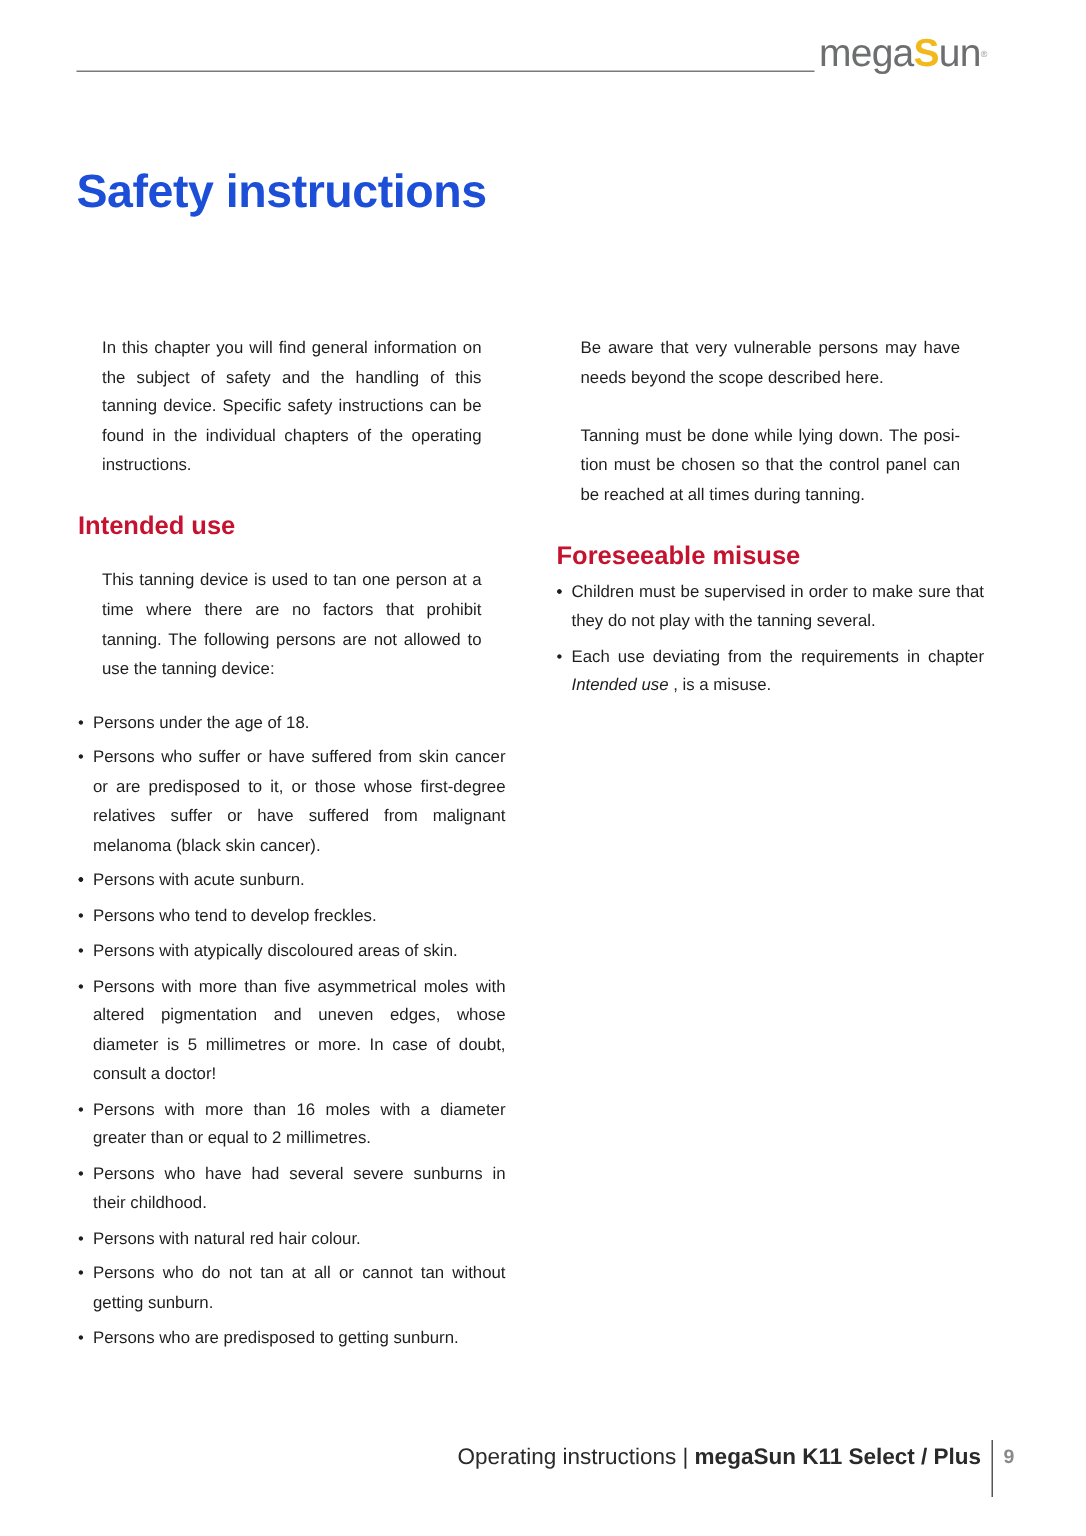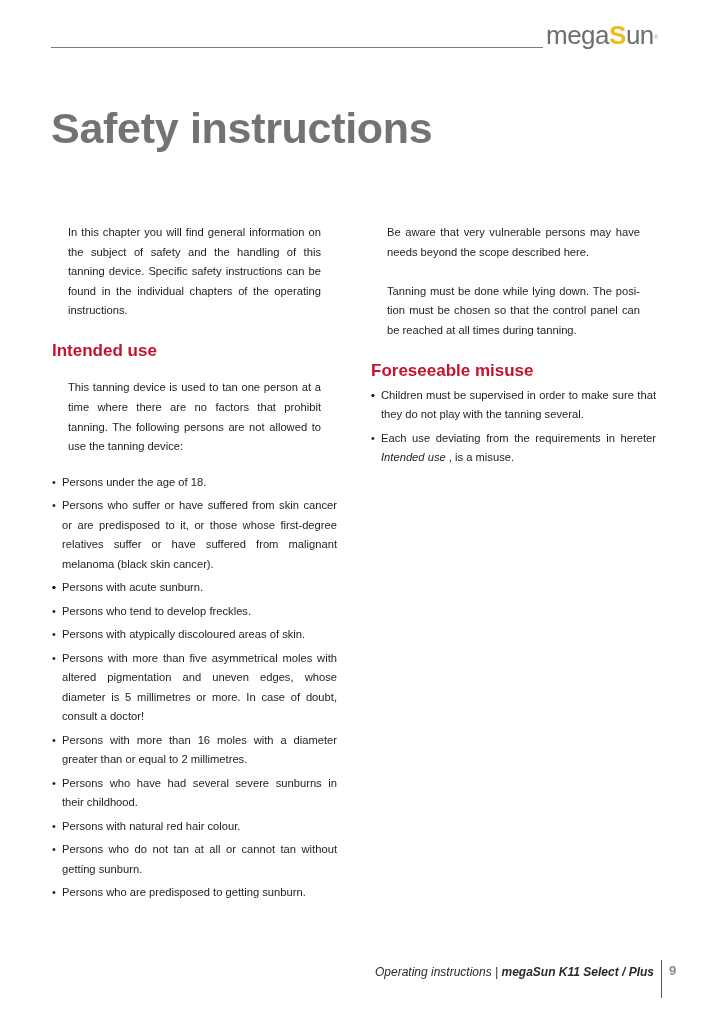--- a/index.html
+++ b/index.html
@@ -14,21 +14,21 @@
       position: absolute; left: 546px; top: 20px;
       font-family: "Liberation Sans", sans-serif;
       font-size: 26px; letter-spacing: -0.5px;
       color: #6d6e70; line-height: 30px;
     }
     .logo .sun-s { color: #f2b91c; font-weight: bold; }
     .logo .reg { font-size: 6px; vertical-align: top; position: relative; top: 2px; color: #999; }
 
     .page-title {
       position: absolute; left: 51px; top: 100px;
-      font-size: 43px; font-weight: bold; color: #737373;
+      font-size: 31px; font-weight: bold; color: #1d4ed8;
       letter-spacing: -0.3px; line-height: 56px;
     }
 
     .col {
       position: absolute; width: 285px;
       font-size: 11.2px; line-height: 19.6px; text-align: justify;
       hyphens: manual;
     }
     .col-left { left: 52px; top: 207px; }
     .col-right { left: 371px; top: 207px; }
@@ -47,21 +47,21 @@
       position: relative; padding-left: 10px; margin-top: 3.8px;
     }
     ul.bullets li:first-child { margin-top: 0; }
     ul.bullets li .dot {
       position: absolute; left: 0; top: 0; font-size: 11px;
     }
     .italic { font-style: italic; }
 
     .footer-text {
       position: absolute; right: 70px; top: 965px;
-      font-size: 12px; color: #2a2a2a; white-space: nowrap; line-height: 14px; font-style: italic;
+      font-size: 15px; color: #2a2a2a; white-space: nowrap; line-height: 14px;
     }
     .footer-text b { font-weight: bold; }
     .footer-rule {
       position: absolute; left: 661px; top: 960px; width: 1px; height: 38px;
       background: #555;
     }
     .page-number {
       position: absolute; left: 669px; top: 963px;
       font-size: 13px; font-weight: bold; color: #8a8a8a; line-height: 16px;
     }
@@ -95,19 +95,19 @@
   </ul>
 </div>
 
 <div class="col col-right">
   <p class="spaced">Be aware that very vulnerable persons may have needs beyond the scope described here.</p>
   <p class="spaced">Tanning must be done while lying down. The posi­tion must be chosen so that the control panel can be reached at all times during tanning.</p>
   <h2 class="section-heading">Foreseeable misuse</h2>
   <ul class="bullets">
     <li><span class="dot">•</span></li>
     <li><span class="dot">•</span><span>Children must be supervised in order to make sure that they do not play with the tanning several.</span></li>
-    <li><span class="dot">•</span><span>Each use deviating from the requirements in here­ter </span><span class="italic">Intended use</span><span> , is a misuse.</span></li>
+    <li><span class="dot">•</span><span>Each use deviating from the requirements in chap­ter </span><span class="italic">Intended use</span><span> , is a misuse.</span></li>
   </ul>
 </div>
 
 <div class="footer-text"><span>Operating instructions | </span><b>megaSun K11 Select / Plus</b></div>
 <div class="footer-rule"></div>
 <div class="page-number">9</div>
 
 </body></html>

